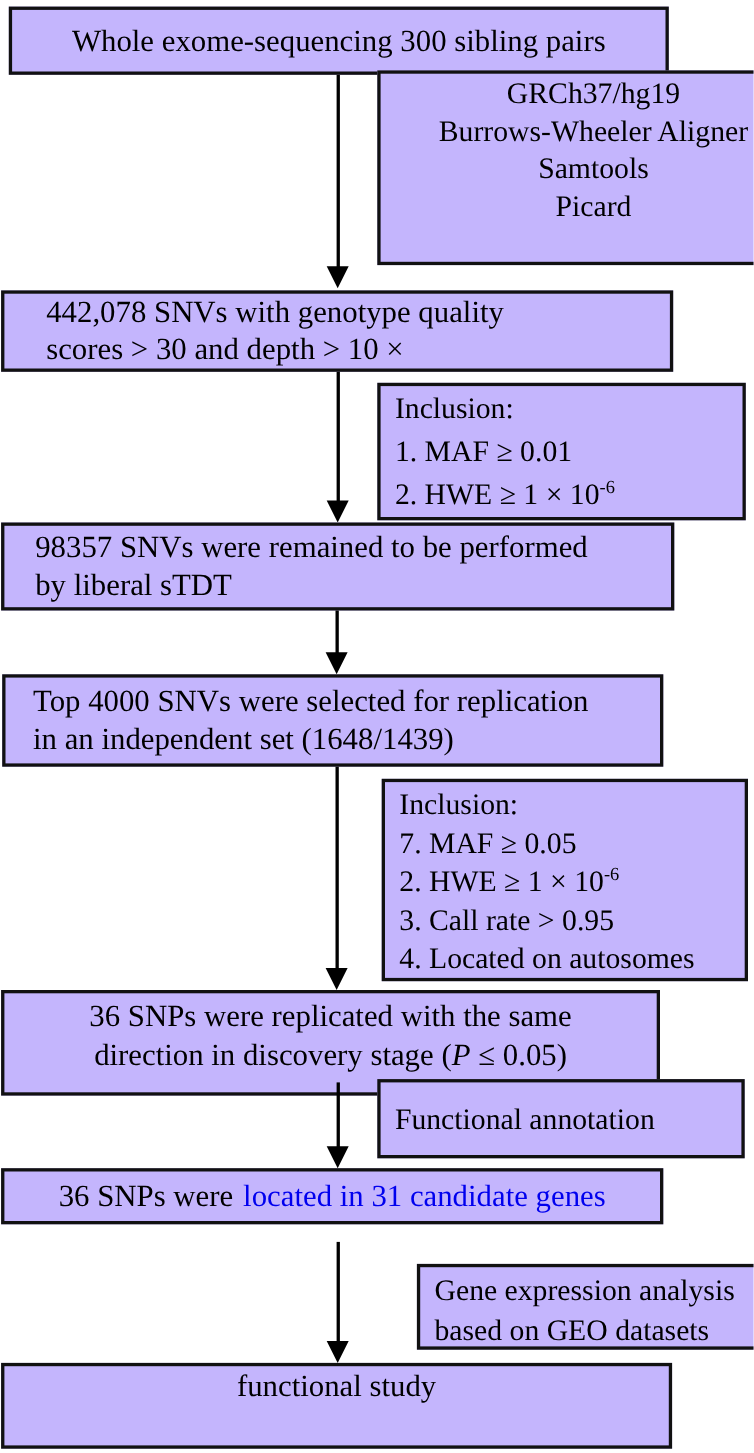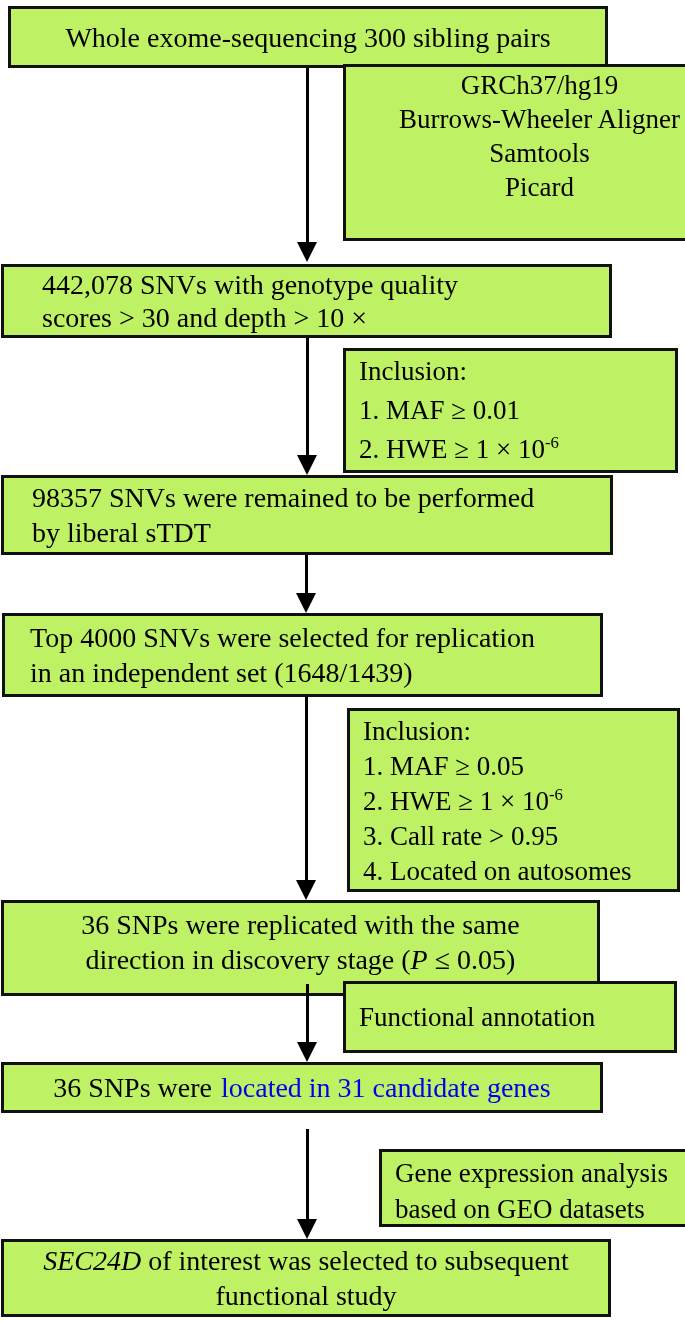--- a/index.html
+++ b/index.html
@@ -3,21 +3,21 @@
 <meta charset="utf-8">
 <style>
   html,body{margin:0;padding:0;}
   body{
     width:685px;height:1321px;background:#ffffff;position:relative;
     font-family:"Liberation Serif", serif;color:#000;
     -webkit-font-smoothing:antialiased;
   }
   .canvas{position:absolute;left:0;top:0;width:685px;height:1321px;}
   .box{
-    position:absolute;box-sizing:border-box;background:#bef264;
+    position:absolute;box-sizing:border-box;background:#c4b5fd;
     border:3px solid #111111;font-size:28px;line-height:35px;
   }
   .side{font-size:27px;}
   .center{display:flex;align-items:center;justify-content:center;text-align:center;}
   .ctext{text-align:center;}
   
   .b1{left:8px;top:6px;width:600px;height:62px;}
   .sa{left:343px;top:64px;width:380px;height:177px;padding:1px 0 0 13px;line-height:34px;text-align:center;}
   .b2{left:1px;top:264px;width:611px;height:74px;padding:1px 0 0 38px;line-height:33px;}
   .sb{left:343px;top:348px;width:335px;height:125px;padding:1px 0 0 13px;line-height:39px;}
@@ -87,21 +87,21 @@
   <div class="aline a3l"></div>
   <div class="ahead a3h"></div>
 
   <div class="box b4">
     <div>Top 4000 SNVs were selected for replication</div>
     <div>in an independent set (1648/1439)</div>
   </div>
 
   <div class="box side sc">
     <div>Inclusion:</div>
-    <div>1. MAF ≥ 0.05</div>
+    <div>7. MAF ≥ 0.05</div>
     <div><span>2. HWE ≥ 1 × 10</span><sup>-6</sup></div>
     <div>3. Call rate &gt; 0.95</div>
     <div>4. Located on autosomes</div>
   </div>
 
   <div class="aline a4l"></div>
   <div class="ahead a4h"></div>
 
   <div class="box b5 ctext">
     <div>36 SNPs were replicated with the same</div>
@@ -122,17 +122,16 @@
 
   <div class="box side se">
     <div>Gene expression analysis</div>
     <div>based on GEO datasets</div>
   </div>
 
   <div class="aline a6l"></div>
   <div class="ahead a6h"></div>
 
   <div class="box b7 ctext">
-    <div><i>SEC24D</i><span> of interest was selected to subsequent</span></div>
     <div>functional study</div>
   </div>
 
 </div>
 
 </body></html>

